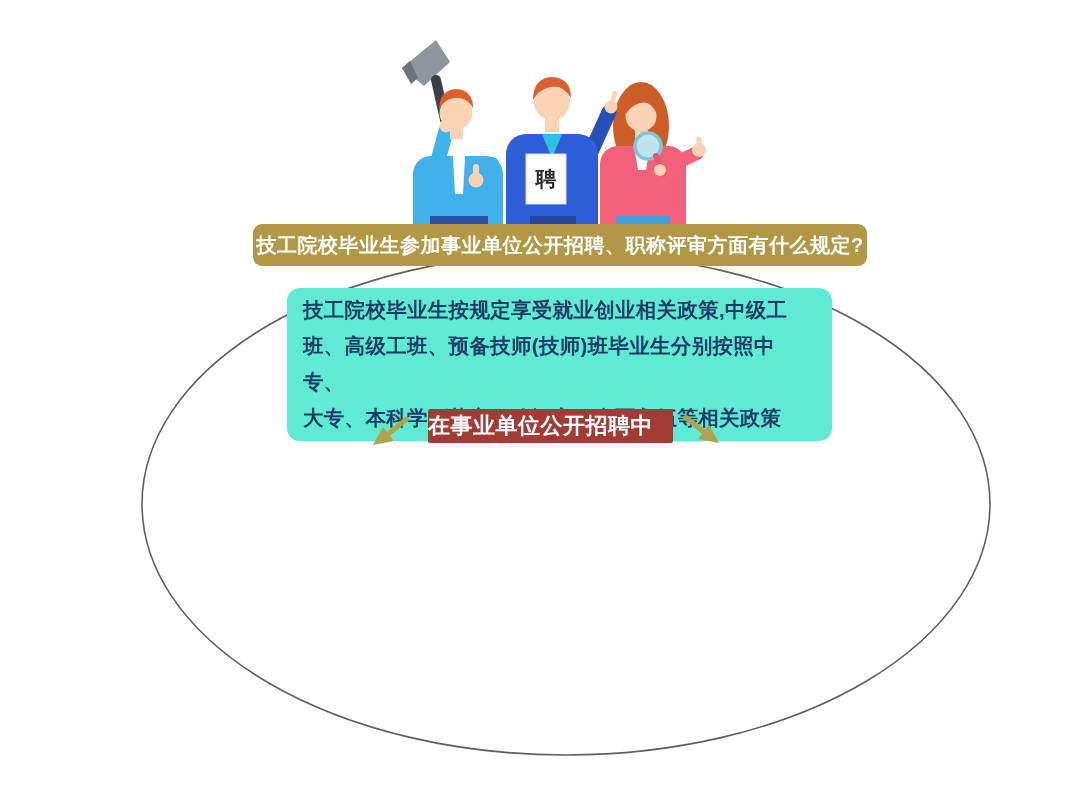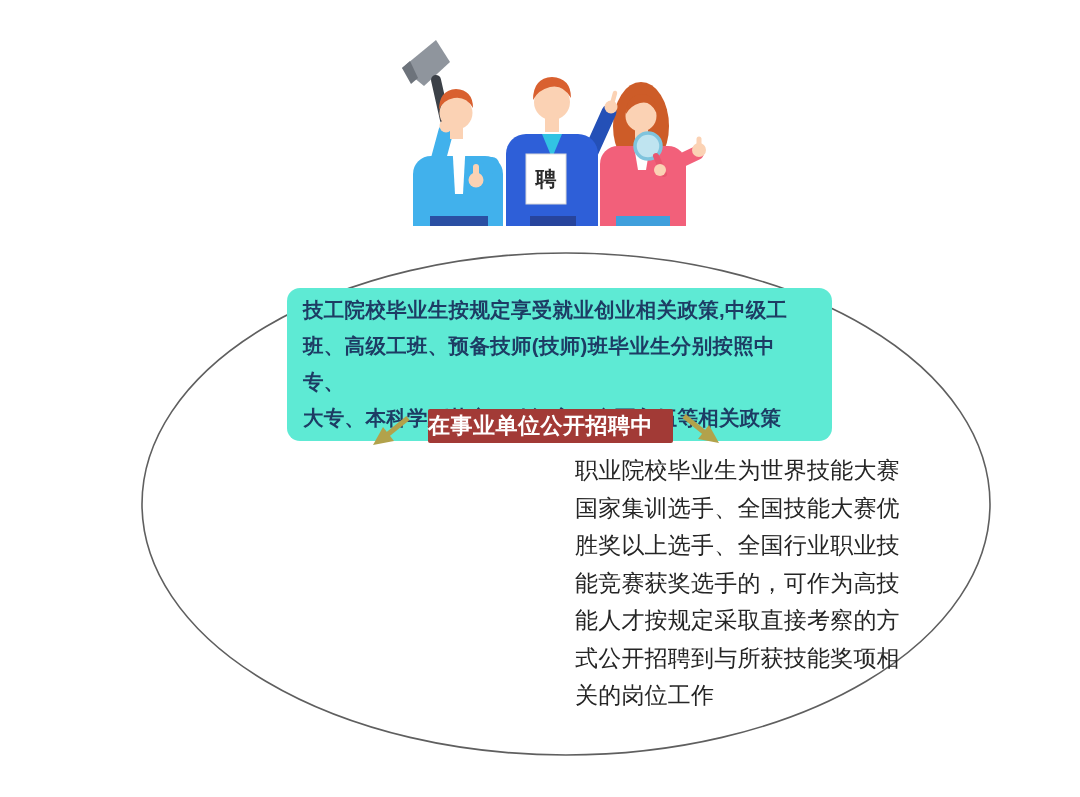--- a/index.html
+++ b/index.html
@@ -95,37 +95,31 @@
       <g>
         <rect x="138" y="126" width="40" height="50" fill="#ffffff" stroke="#d9d9d9" stroke-width="1"></rect>
         <text x="158" y="158" font-size="21" font-weight="bold" fill="#2b2b2b" text-anchor="middle">聘</text>
       </g>
       <rect x="157" y="90" width="14" height="14" fill="#fbd2b4"></rect>
       <circle cx="164" cy="74" r="18" fill="#fbd2b4"></circle>
       <path d="M145 72 Q145 50 164 49 Q183 50 183 70 Q175 56 162 59 Q150 62 145 72 Z" fill="#d9602f"></path>
     </g>
   </svg>
 
+  <div class="title-banner">技工院校毕业生参加事业单位公开招聘、职称评审方面有什么规定?</div>
 
   <div class="policy-box">技工院校毕业生按规定享受就业创业相关政策,中级工
 班、高级工班、预备技师(技师)班毕业生分别按照中专、
 大专、本科学历落实职称评审、参军入伍等相关政策</div>
 
   <svg class="arrow arrow-left" viewBox="0 0 44 36" xmlns="http://www.w3.org/2000/svg">
     <line x1="38" y1="6" x2="17" y2="23" stroke="#b2a24b" stroke-width="5"></line>
     <polygon points="3,33 24,29 13,15" fill="#b2a24b"></polygon>
   </svg>
   <svg class="arrow arrow-right" viewBox="0 0 44 36" xmlns="http://www.w3.org/2000/svg">
     <line x1="6" y1="6" x2="27" y2="23" stroke="#b2a24b" stroke-width="5"></line>
     <polygon points="41,33 20,29 31,15" fill="#b2a24b"></polygon>
   </svg>
 
   <div class="badge">在事业单位公开招聘中</div>
 
-  <div class="col col-right">职业院校毕业生为世界技能大赛
-国家集训选手、全国技能大赛优
-胜奖以上选手、全国行业职业技
-能竞赛获奖选手的，可作为高技
-能人才按规定采取直接考察的方
-式公开招聘到与所获技能奖项相
-关的岗位工作</div>
 
 </div>
 
 </body></html>

